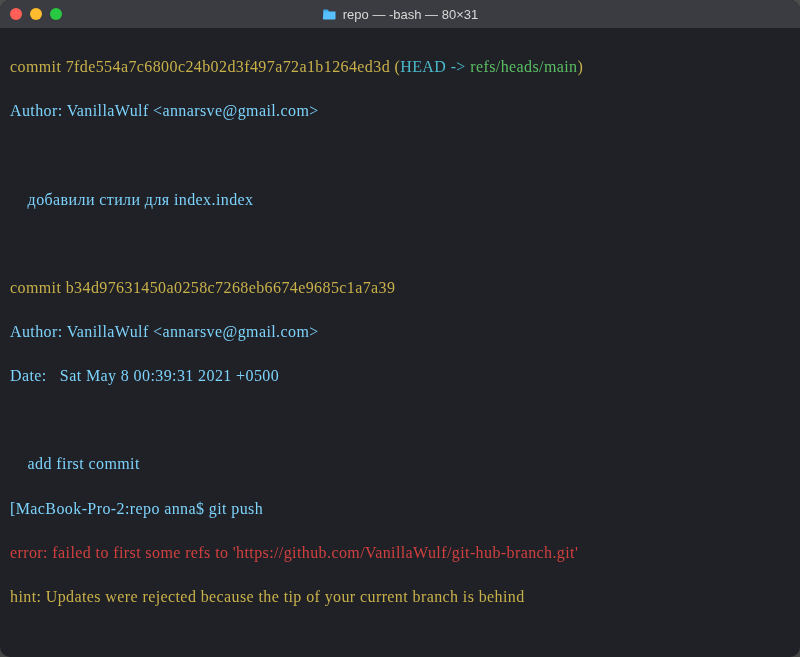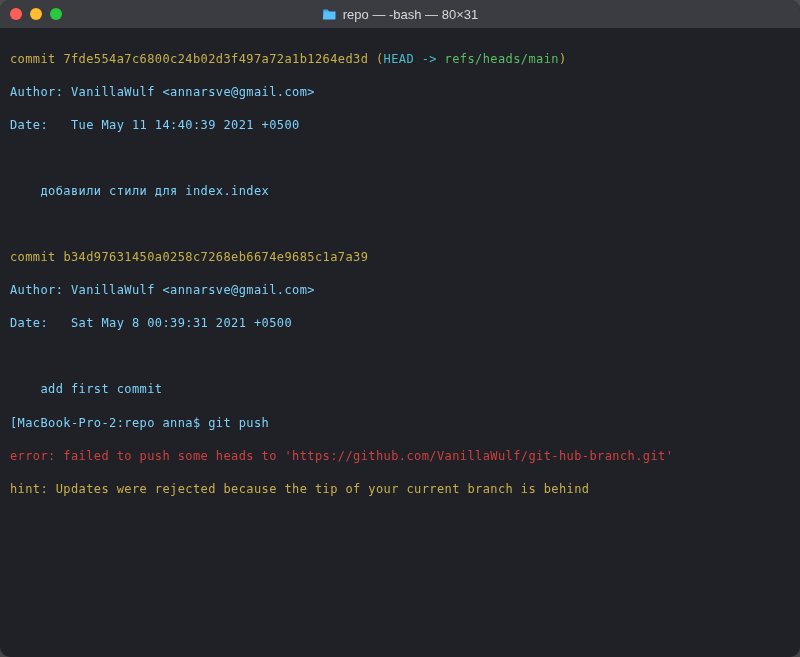--- a/index.html
+++ b/index.html
@@ -56,26 +56,27 @@
     pointer-events: none;
   }
   .folder-icon {
     width: 15px;
     height: 12px;
     display: inline-block;
   }
   .term {
     flex: 1;
     padding: 6px 10px 0 10px;
-    font-size: 12px;
+    font-size: 16px;
     line-height: 1.38;
     color: #e8e8e8;
     white-space: pre;
     overflow: hidden;
     letter-spacing: 0.4px;
+    font-family: Liberation Serif, serif;
   }
   .ln { white-space: pre-wrap; word-break: break-all; }
   .c-yellow { color: #c9b14a; }
   .c-cyan   { color: #4bbacb; }
   .c-green  { color: #5bbf64; }
   .c-red    { color: #d1403f; }
   .c-text   { color: #7dd3fc; }
 </style>
 </head>
 <body>
@@ -95,31 +96,30 @@
           <path d="M2 3 h7 l2 3 h-9 z" fill="#3aa7e8"></path>
         </svg>
       </span>
       <span>repo — -bash — 80×31</span>
     </div>
   </div>
 
   <div class="term">
 <div class="ln"><span class="c-yellow">commit </span><span class="c-yellow">7fde554a7c6800c24b02d3f497a72a1b1264ed3d</span><span class="c-yellow"> (</span><span class="c-cyan">HEAD -&gt; </span><span class="c-green">refs/heads/main</span><span class="c-yellow">)</span></div>
 <div class="ln c-text">Author: VanillaWulf &lt;annarsve@gmail.com&gt;</div>
-<div class="ln c-text">Date:   Tue May 11 14:40:39 2021 +0500</div>
 <div class="ln">&nbsp;</div>
 <div class="ln c-text">    добавили стили для index.index</div>
 <div class="ln">&nbsp;</div>
 <div class="ln"><span class="c-yellow">commit </span><span class="c-yellow">b34d97631450a0258c7268eb6674e9685c1a7a39</span></div>
 <div class="ln c-text">Author: VanillaWulf &lt;annarsve@gmail.com&gt;</div>
 <div class="ln c-text">Date:   Sat May 8 00:39:31 2021 +0500</div>
 <div class="ln">&nbsp;</div>
 <div class="ln c-text">    add first commit</div>
 <div class="ln"><span class="c-text">[MacBook-Pro-2:repo anna$ </span><span class="c-text">git push</span></div>
-<div class="ln c-red">error: failed to push some heads to 'https://github.com/VanillaWulf/git-hub-branch.git'</div>
+<div class="ln c-red">error: failed to first some refs to 'https://github.com/VanillaWulf/git-hub-branch.git'</div>
 <div class="ln c-yellow">hint: Updates were rejected because the tip of your current branch is behind</div>
 
 
 
 
 
 
 
 
 

